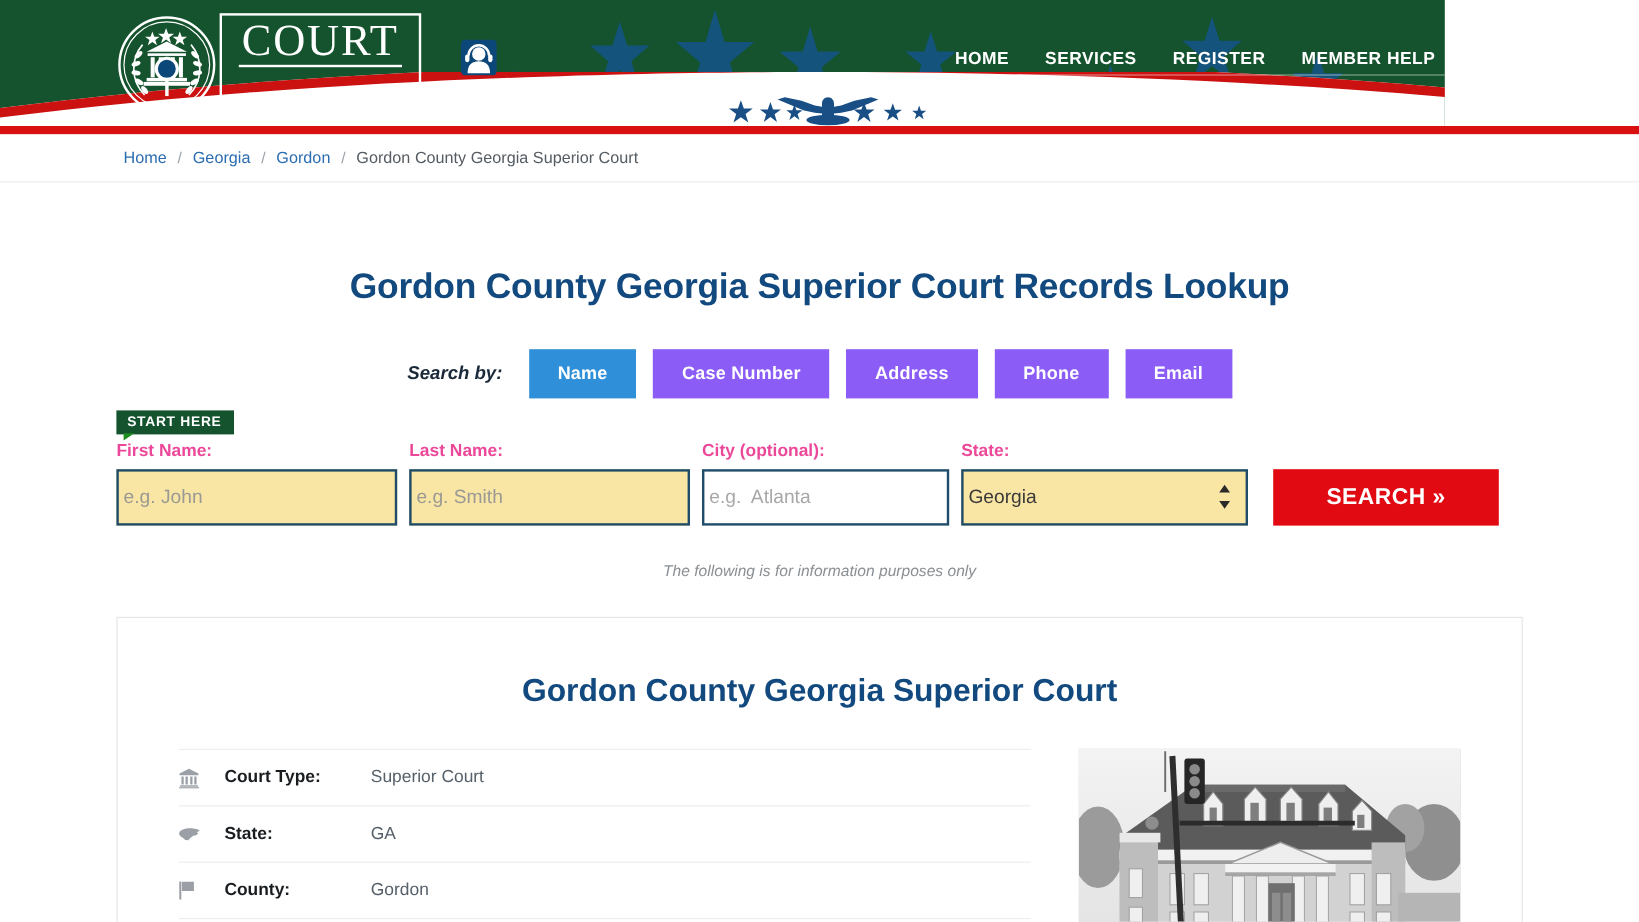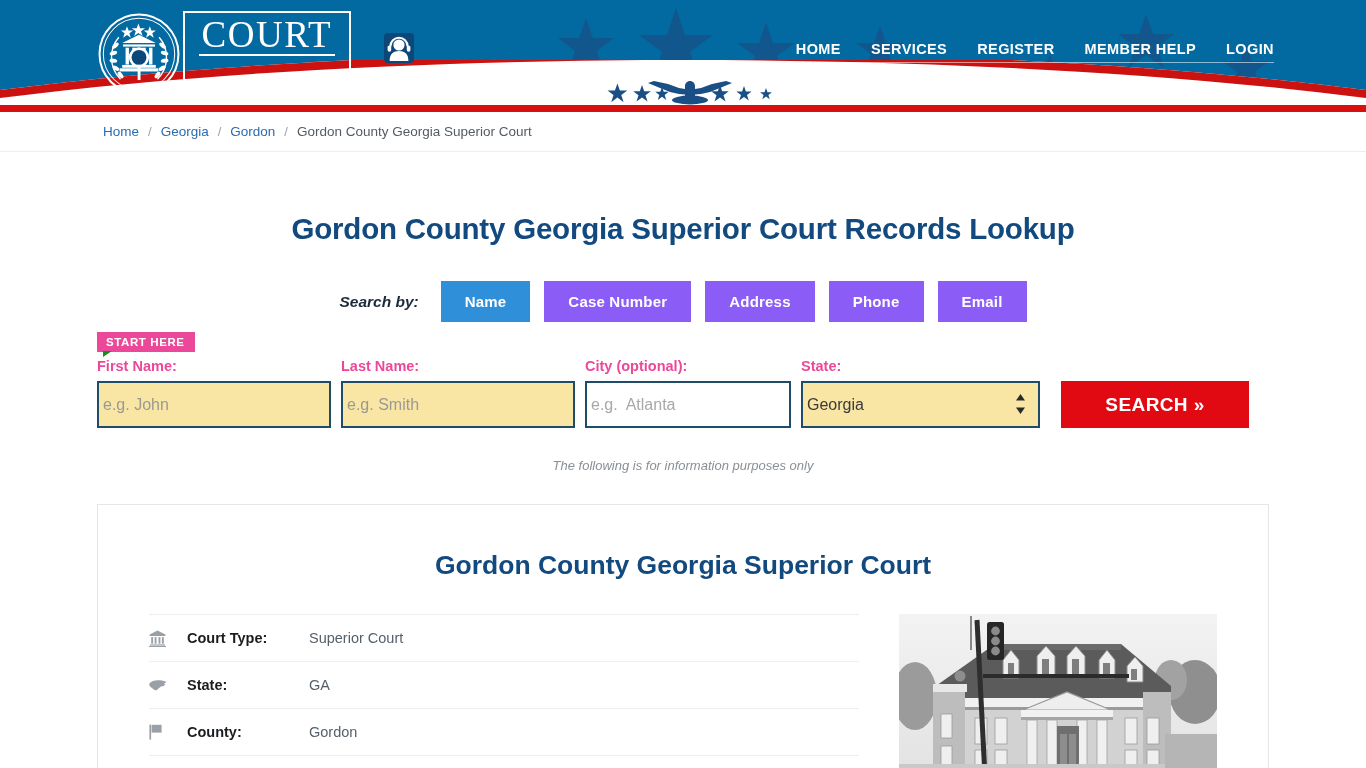--- a/index.html
+++ b/index.html
@@ -7,23 +7,23 @@
     margin: 0; padding: 0;
     width: 1366px; height: 768px;
     overflow: hidden;
     background: #ffffff;
     font-family: "Liberation Sans", sans-serif;
   }
 
   
   .header {
     position: relative;
-    width: 1366px;
+    width: 1204px;
     height: 105px;
-    background: #0369a1;
+    background: #14532d;
     overflow: hidden;
   }
   .header-stars {
     position: absolute;
     top: 0; left: 0; width: 100%; height: 105px;
     pointer-events: none;
   }
   .header-inner {
     position: relative;
     width: 1366px;
@@ -149,21 +149,21 @@
 
   
   .main { width: 1366px; background:#fff; }
 
   .page-title {
     text-align: center;
     color: #12497e;
     font-size: 29.5px;
     font-weight: bold;
     letter-spacing: -0.2px;
-    margin: 2px;
+    margin: 12px;
     padding-top: 58px;
   }
 
   .searchby-row {
     display: flex;
     align-items: center;
     justify-content: center;
     gap: 14px;
     margin-top: 35px;
   }
@@ -191,21 +191,21 @@
   
   .form-zone {
     position: relative;
     width: 1366px;
     padding: 0 97px;
     margin-top: 10px;
   }
   .start-badge {
     position: relative;
     display: inline-block;
-    background: #ec4899;
+    background: #14532d;
     color: #ffffff;
     font-size: 11.5px;
     font-weight: bold;
     letter-spacing: 0.6px;
     padding: 4px 10px 4px 9px;
     margin-left: 0px;
   }
   .start-badge::after {
     content: "";
     position: absolute;

